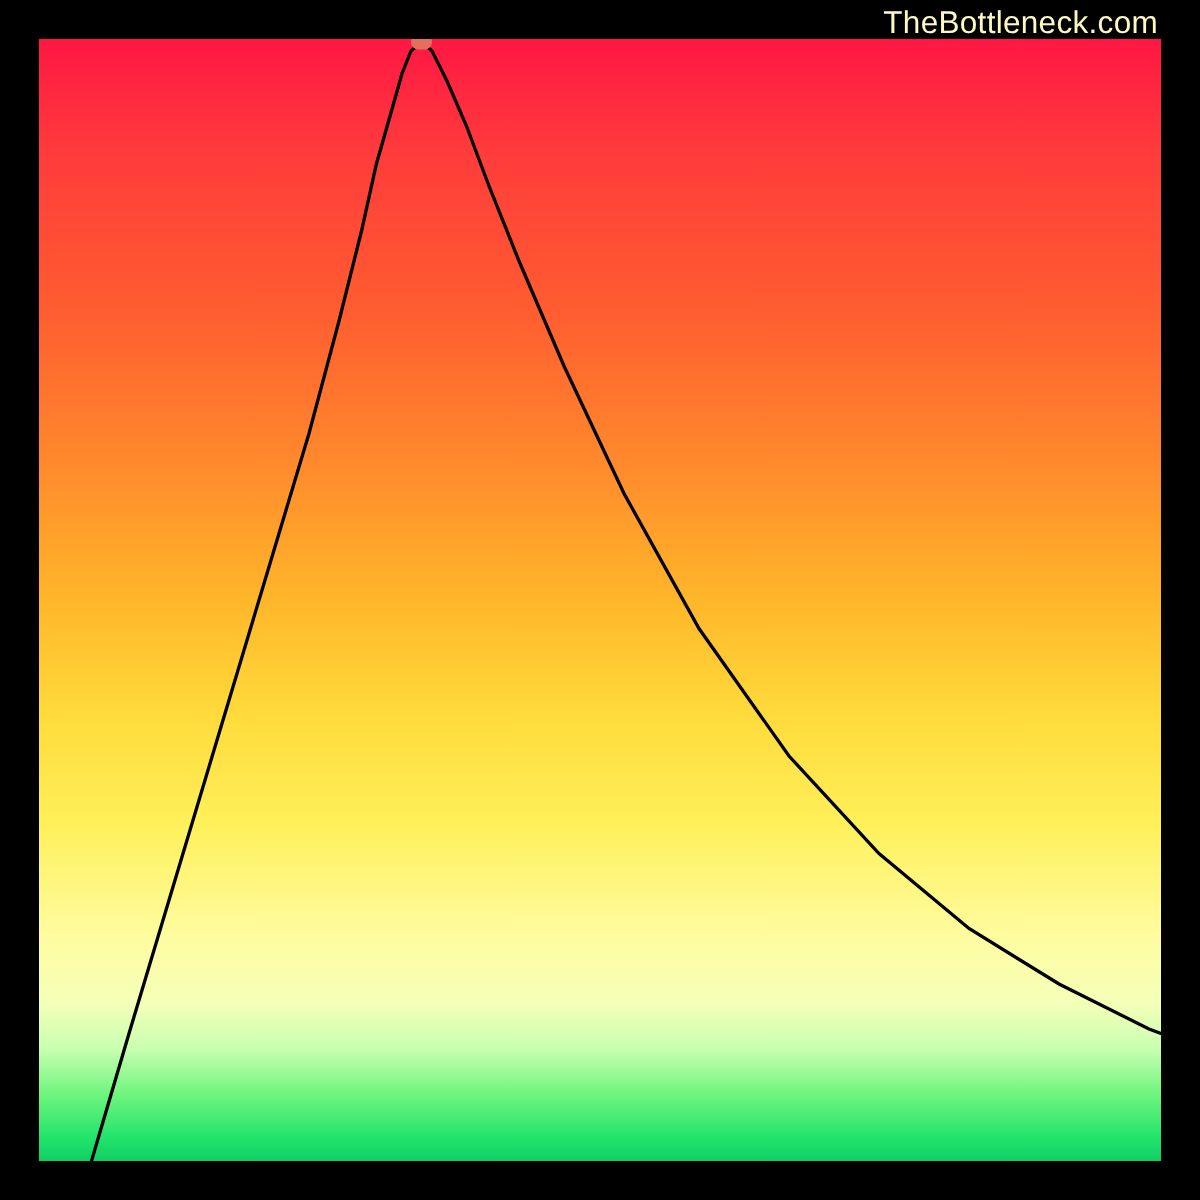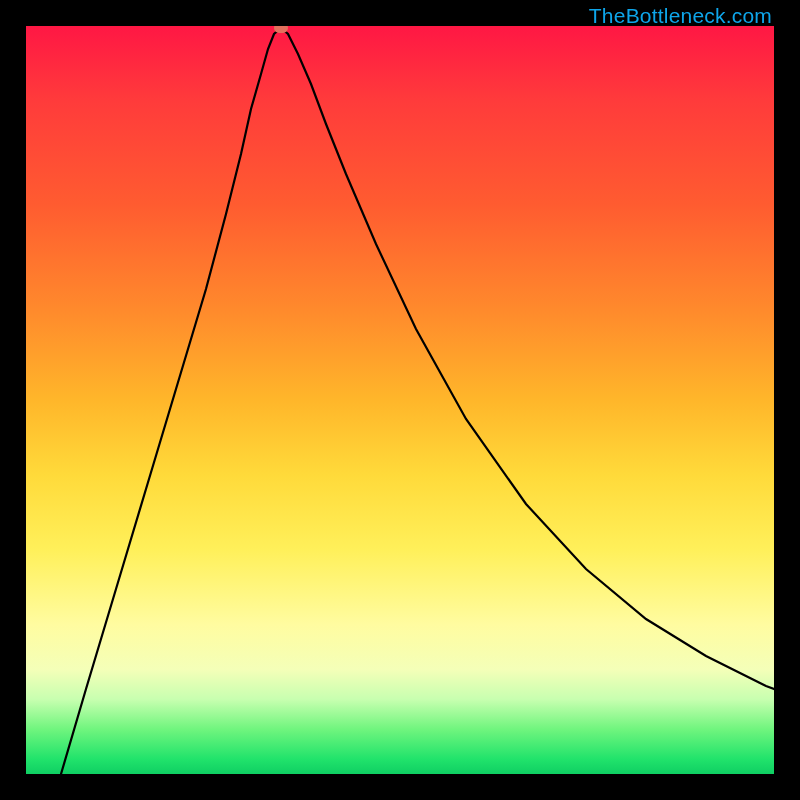--- a/index.html
+++ b/index.html
@@ -46,21 +46,21 @@
     position: absolute;
     left: 0;
     top: 0;
     width: 748px;
     height: 748px;
   }
   .watermark {
     position: absolute;
     top: 4px;
     right: 28px;
-    color: #0ea5e9;
+    color: #fef9c3;
     font-family: Arial, Helvetica, sans-serif;
     font-size: 21px;
     letter-spacing: 0.2px;
     user-select: none;
   }
   .marker {
     position: absolute;
     width: 14px;
     height: 10px;
     background: #e2705d;

